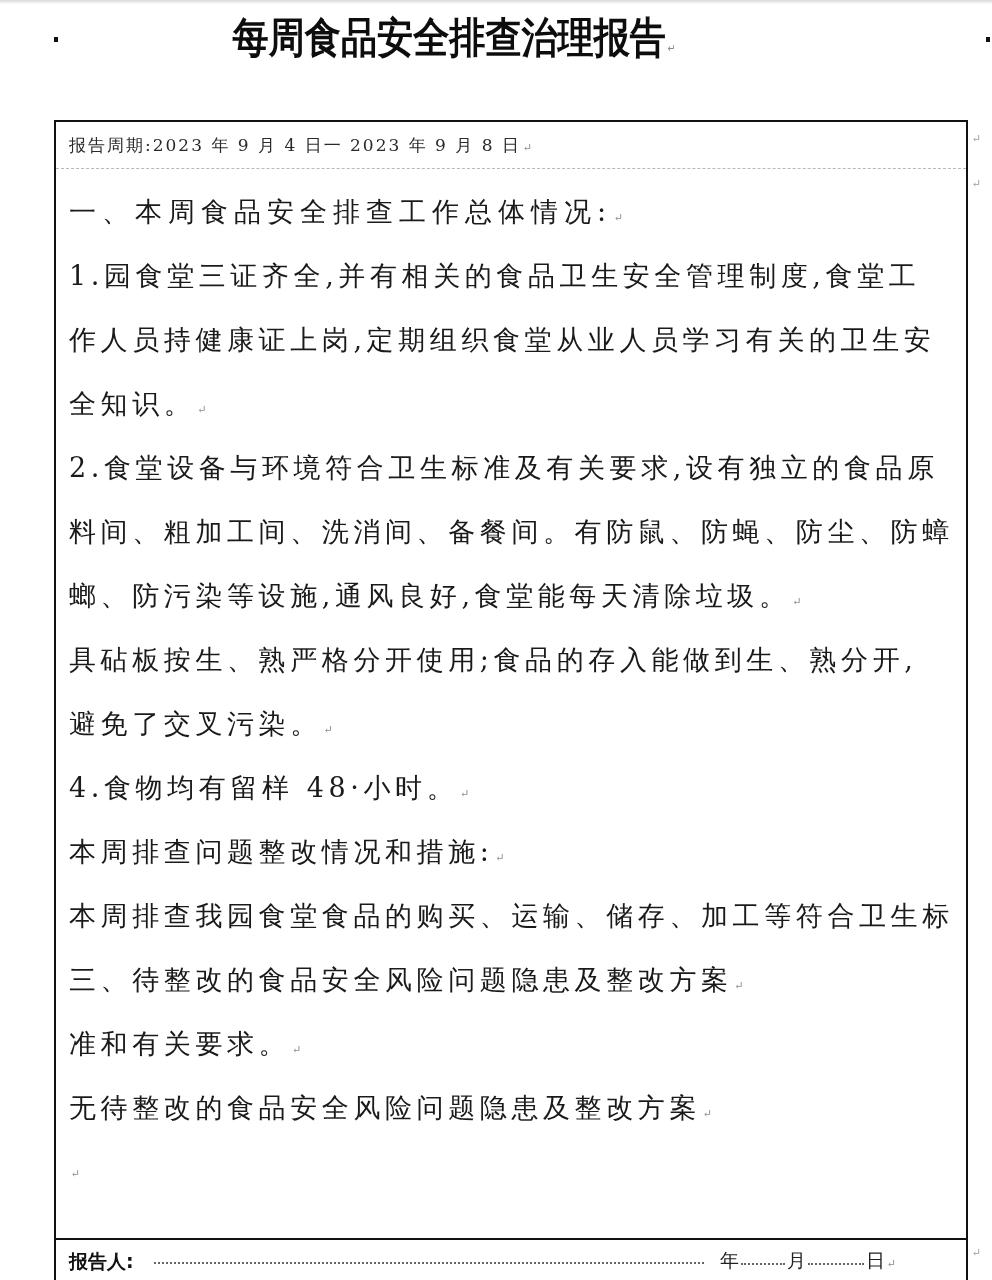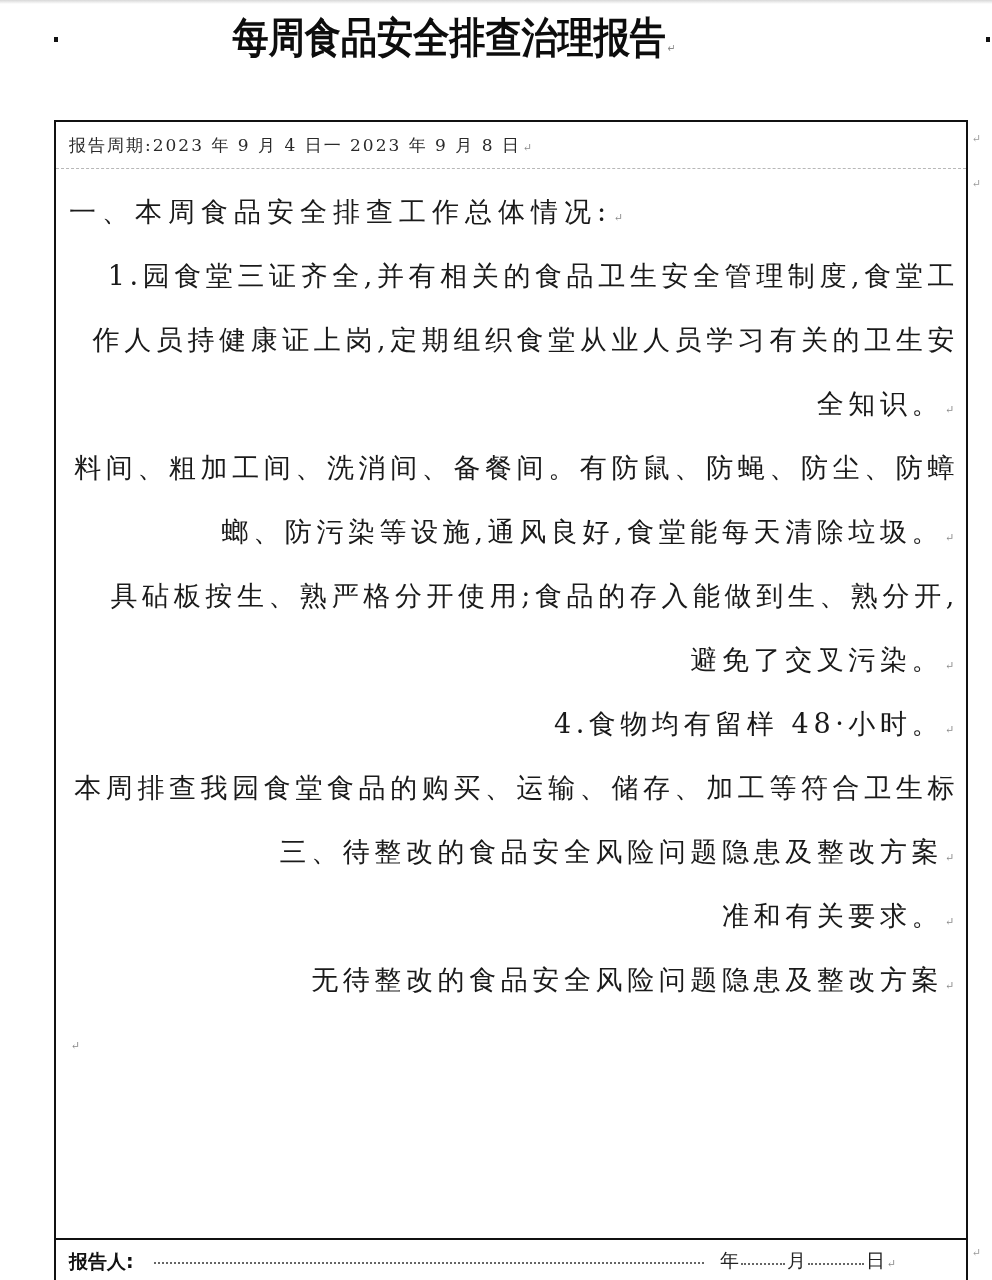--- a/index.html
+++ b/index.html
@@ -78,21 +78,21 @@
       width: 890px;
     }
     .line {
       font-size: 27px;
       line-height: 64px;
       height: 64px;
       white-space: nowrap;
       letter-spacing: 1.5px;
       color: #1a1a1a;
     }
-    .line.wide { letter-spacing: 4.6px; text-align: right; }
+    .line.wide { letter-spacing: 4.6px; }
     .line.h1 { letter-spacing: 6px; }
     .empty-line {
       height: 64px;
       line-height: 64px;
     }
     .signature-row {
       position: absolute;
       left: 0; top: 1116px;
       width: 100%; height: 44px;
       border-top: 2px solid #111;
@@ -152,25 +152,27 @@
     <div class="period-text">
       <span>报告周期:2023 年 9 月 4 日一 2023 年 9 月 8 日</span><span class="para-mark">↵</span>
     </div>
   </div>
 
   <div class="content">
     <div class="line h1"><span>一、本周食品安全排查工作总体情况:</span><span class="para-mark">↵</span></div>
     <div class="line wide"><span>1.园食堂三证齐全,并有相关的食品卫生安全管理制度,食堂工</span></div>
     <div class="line wide"><span>作人员持健康证上岗,定期组织食堂从业人员学习有关的卫生安</span></div>
     <div class="line wide"><span>全知识。</span><span class="para-mark">↵</span></div>
+    <div class="line wide"><span>2.食堂设备与环境符合卫生标准及有关要求,设有独立的食品原</span></div>
     <div class="line wide"><span>料间、粗加工间、洗消间、备餐间。有防鼠、防蝇、防尘、防蟑</span></div>
     <div class="line wide"><span>螂、防污染等设施,通风良好,食堂能每天清除垃圾。</span><span class="para-mark">↵</span></div>
     <div class="line wide"><span>具砧板按生、熟严格分开使用;食品的存入能做到生、熟分开,</span></div>
     <div class="line wide"><span>避免了交叉污染。</span><span class="para-mark">↵</span></div>
     <div class="line wide"><span>4.食物均有留样 48·小时。</span><span class="para-mark">↵</span></div>
+    <div class="line wide"><span>本周排查问题整改情况和措施:</span><span class="para-mark">↵</span></div>
     <div class="line wide"><span>本周排查我园食堂食品的购买、运输、储存、加工等符合卫生标</span></div>
     <div class="line wide"><span>三、待整改的食品安全风险问题隐患及整改方案</span><span class="para-mark">↵</span></div>
     <div class="line wide"><span>准和有关要求。</span><span class="para-mark">↵</span></div>
     <div class="line wide"><span>无待整改的食品安全风险问题隐患及整改方案</span><span class="para-mark">↵</span></div>
     <div class="empty-line"><span class="para-mark">↵</span></div>
   </div>
 
   <div class="signature-row">
     <div class="sig-label">报告人:</div>
     <div class="sig-dots"></div>

